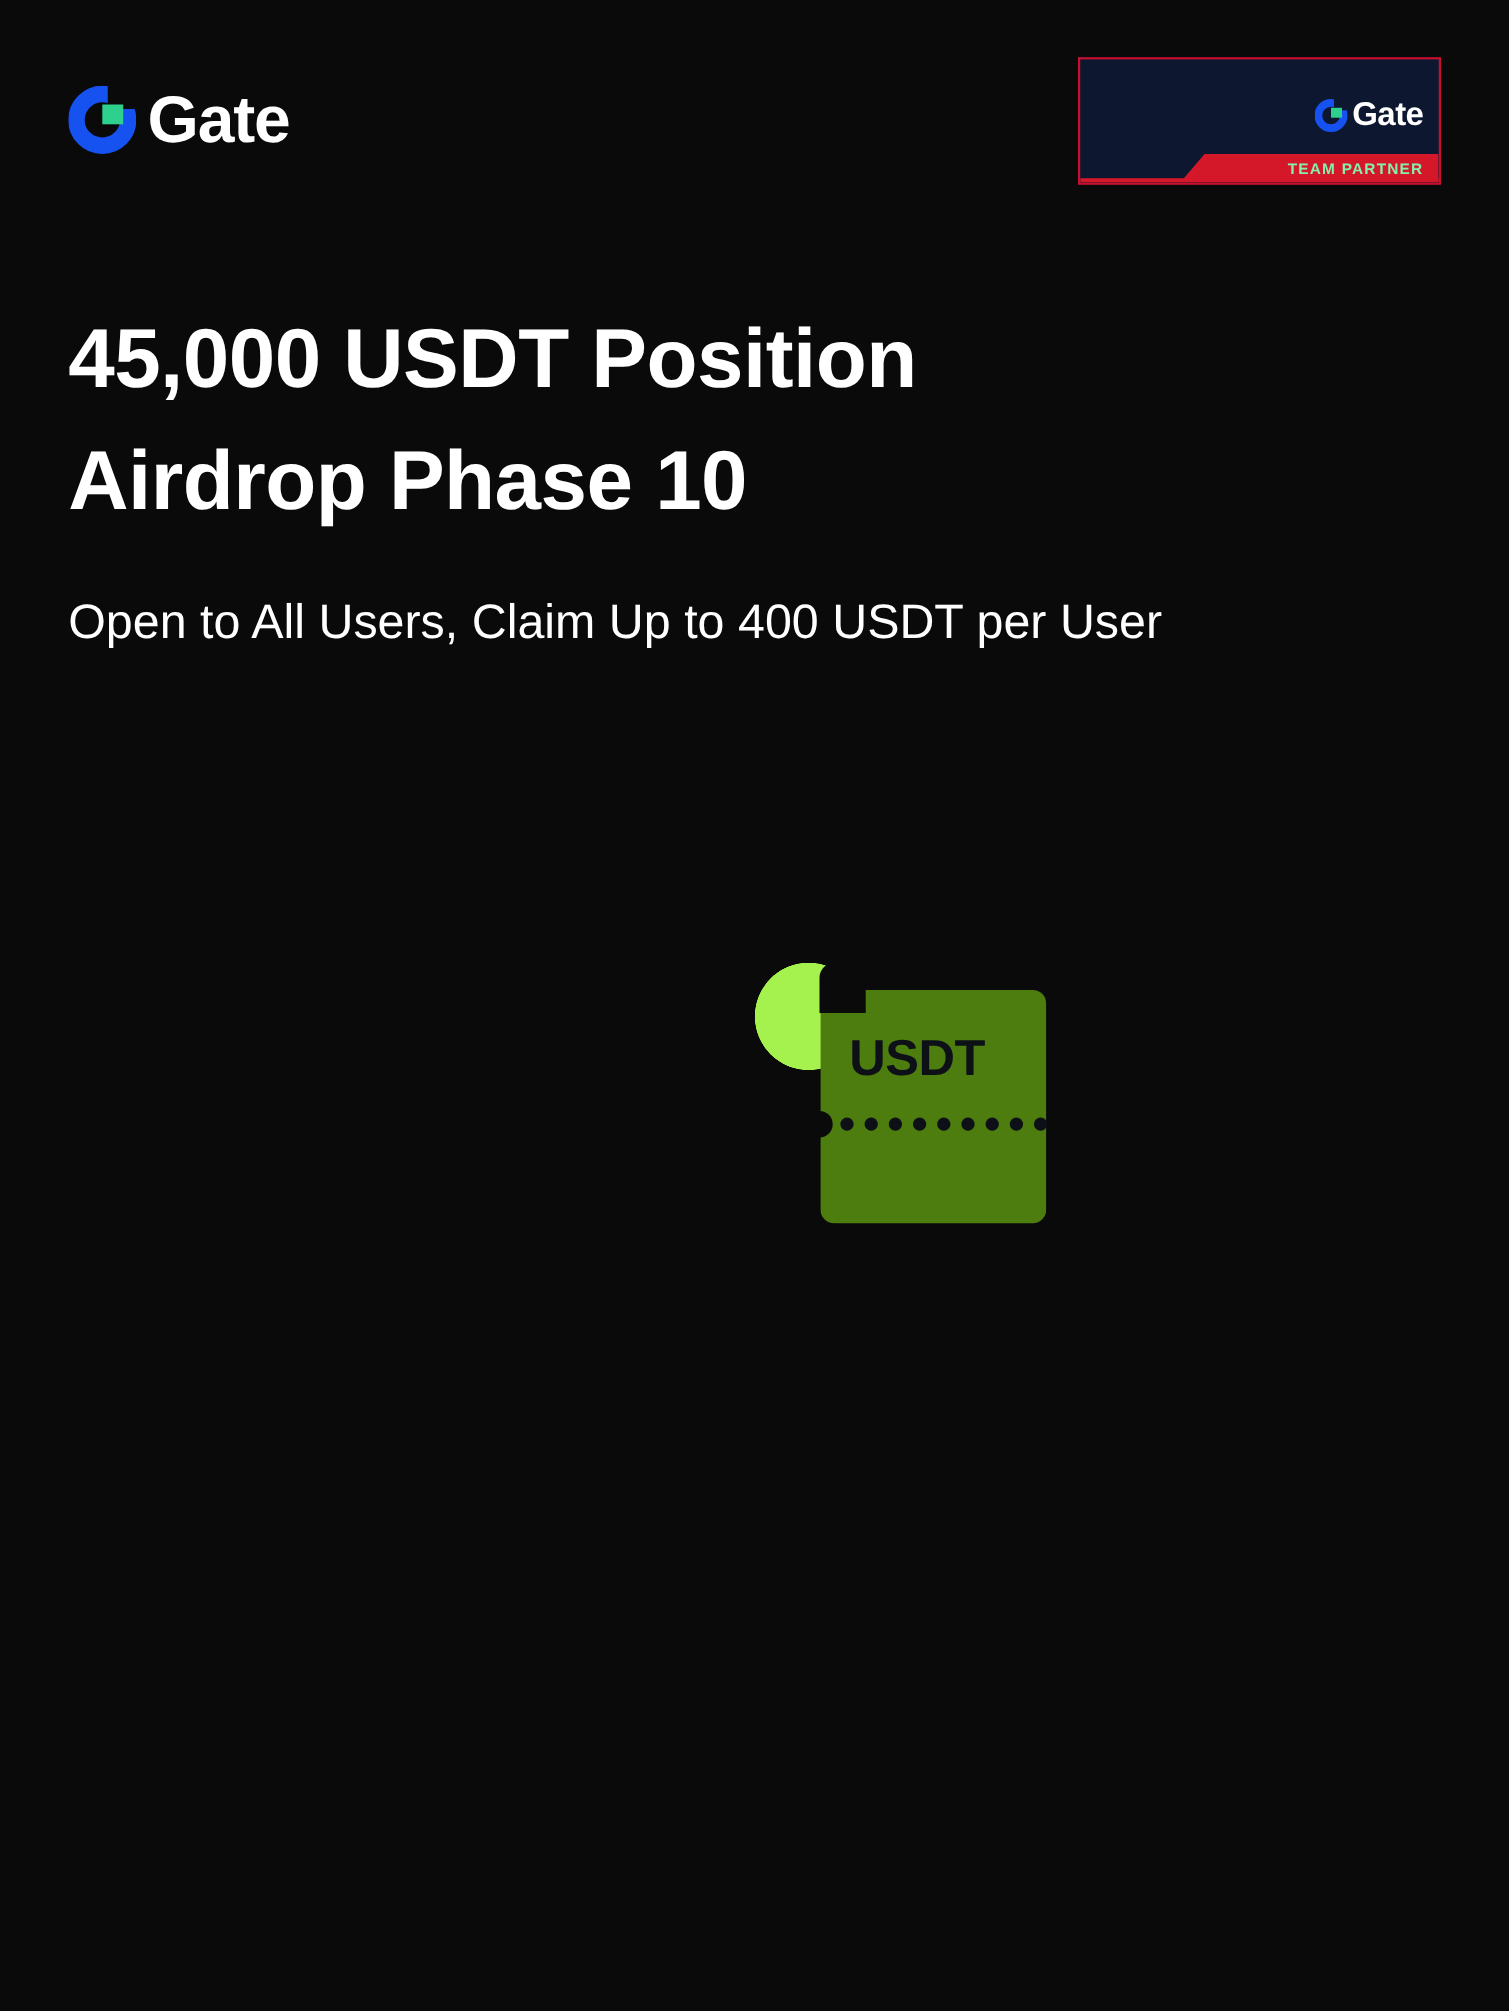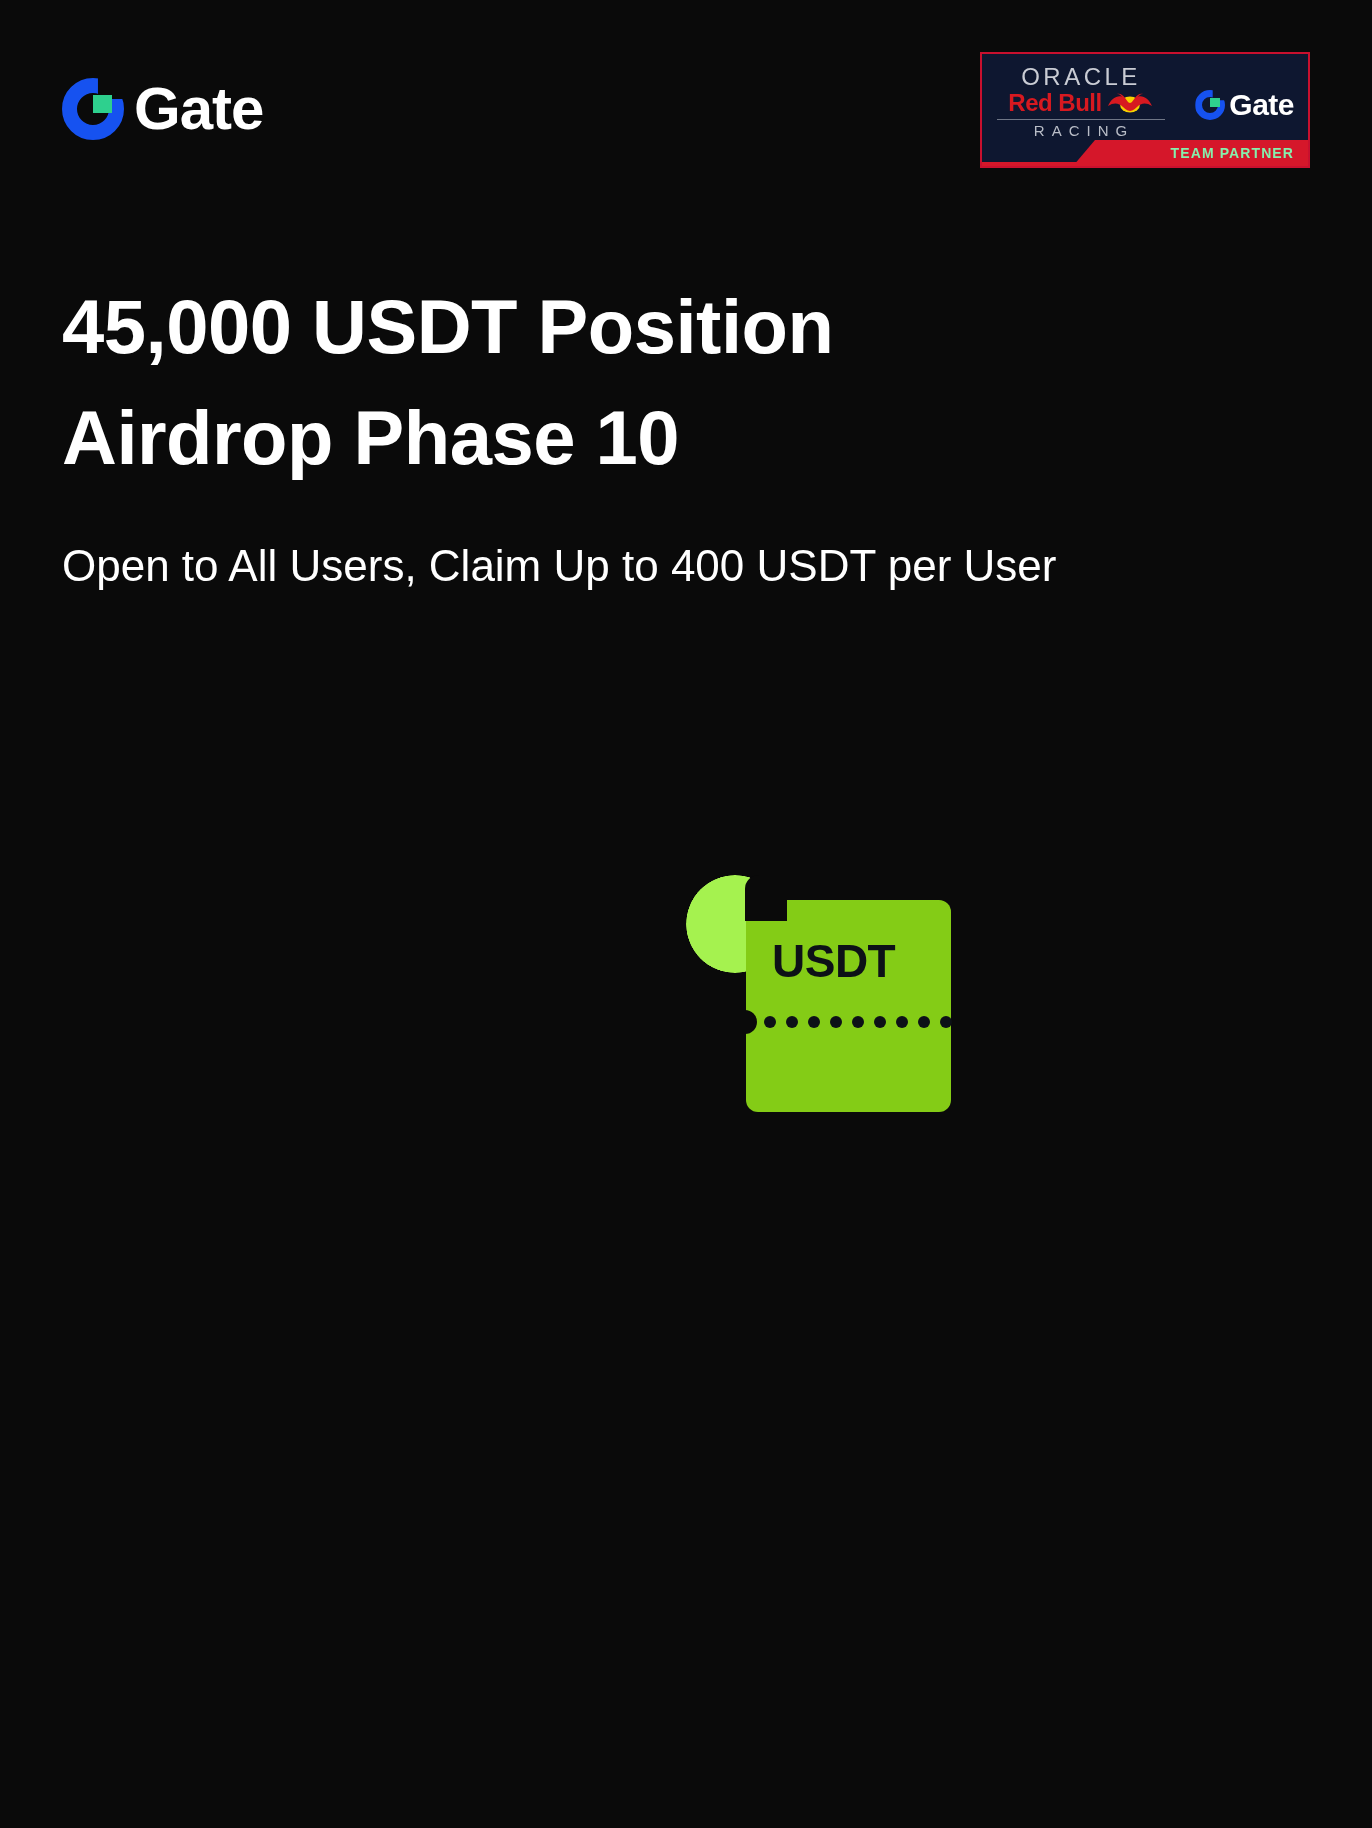--- a/index.html
+++ b/index.html
@@ -108,21 +108,21 @@
       radial-gradient(circle at 49px 49px, #000 49px, transparent 49px);
   }
   .art .circle-notch {
     position:absolute; left:69px; top:5px; width:42px; height:46px;
     background:#0a0a0a; border-top-left-radius:14px;
   }
 
   
   .voucher {
     position:absolute; left:70px; top:30px; width:205px; height:212px;
-    background:#84cc16; border-radius:12px;
+    background:#4d7c0f; border-radius:12px;
   }
   .voucher-label {
     position:absolute; left:26px; top:38px;
     font-size:46px; font-weight:bold; color:#0d1117;
     letter-spacing:-0.5px; line-height:1;
   }
   .perf {
     position:absolute; left:18px; top:116px; right:10px; height:12px;
     display:flex; align-items:center; gap:10px;
   }
@@ -154,34 +154,20 @@
 
   <div class="gate-logo">
     <span class="gate-mark">
       <span class="ring"></span>
       <span class="sq"></span>
     </span>
     <span class="gate-word">Gate</span>
   </div>
 
   <div class="rb-badge">
-    <div class="rb-left">
-      <div class="rb-oracle">ORACLE</div>
-      <div class="rb-mid">
-        <span class="rb-redbull">Red Bull</span>
-        <svg class="rb-bull" viewBox="0 0 48 22">
-          <ellipse cx="24" cy="12.5" rx="10" ry="8" fill="#f6d000"></ellipse>
-          <path d="M2 14 C6 5 13 2 19 6 C21 8 22 11 24 11 C26 11 27 8 29 6 C35 2 42 5 46 14 C40 10 35 11 31 15 C28 18 25 19 24 19 C23 19 20 18 17 15 C13 11 8 10 2 14 Z" fill="#d71920"></path>
-          <path d="M19 6 C17 3 14 1 11 2 C14 2 16 4 17 7 Z" fill="#d71920"></path>
-          <path d="M29 6 C31 3 34 1 37 2 C34 2 32 4 31 7 Z" fill="#d71920"></path>
-        </svg>
-      </div>
-      <div class="rb-rule"></div>
-      <div class="rb-racing">RACING</div>
-    </div>
 
     <div class="rb-gate">
       <span class="gm">
         <span class="ring"></span>
         <span class="sq"></span>
       </span>
       <span class="gw">Gate</span>
     </div>
 
     <div class="rb-partner">

